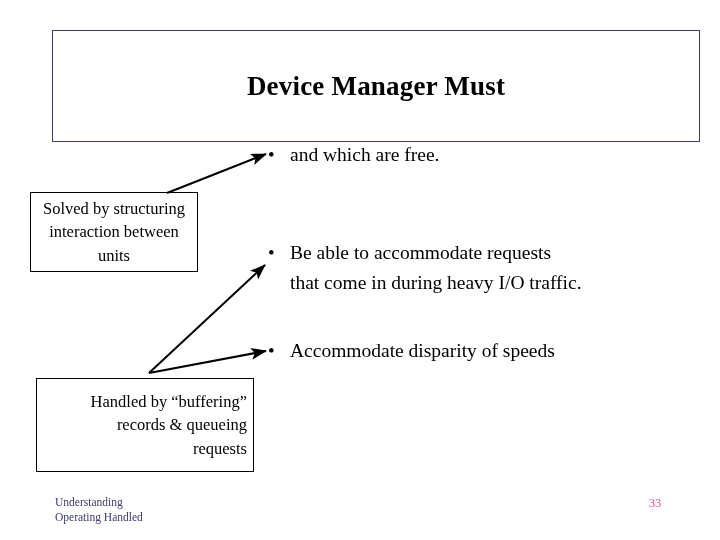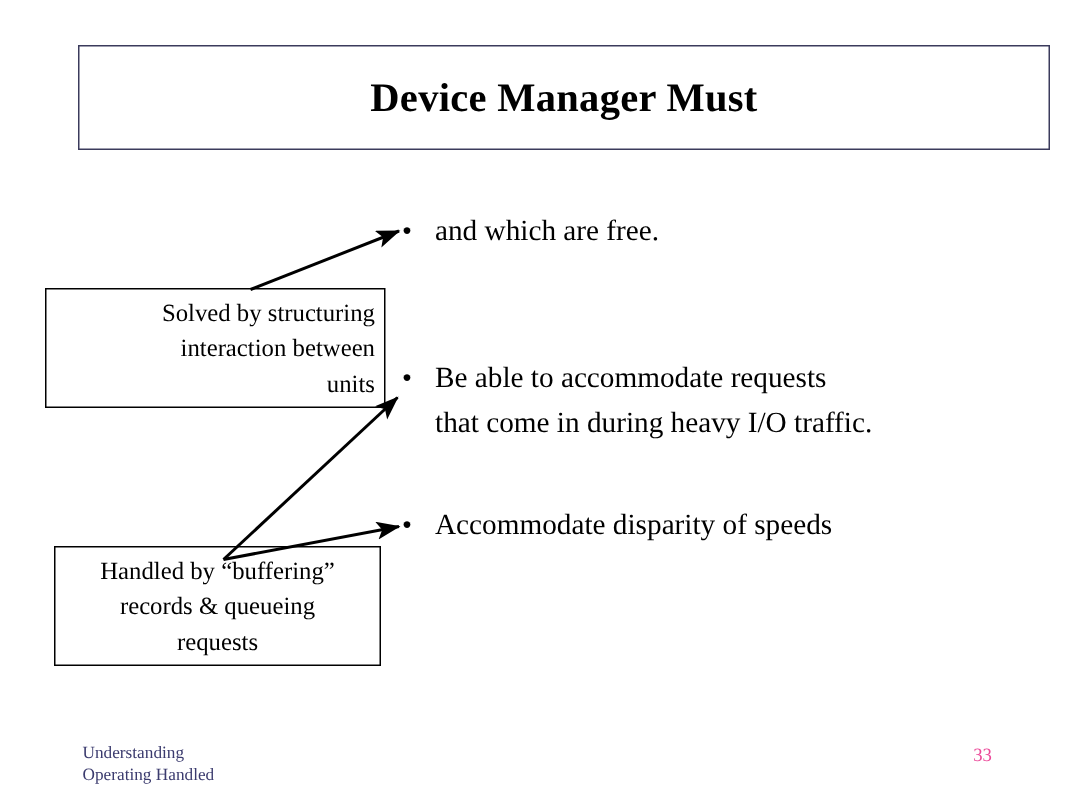--- a/index.html
+++ b/index.html
@@ -16,21 +16,21 @@
     font-family: "Liberation Serif", "DejaVu Serif", serif;
     color: #000000;
   }
 
   
   #title-box {
     position: absolute;
     left: 52px;
     top: 30px;
     width: 648px;
-    height: 70px;
+    height: 112px;
     border: 1px solid #3b3b5c;
     box-sizing: border-box;
   }
   #title-text {
     position: absolute;
     left: 0;
     top: 0;
     width: 100%;
     height: 100%;
     display: flex;
@@ -53,29 +53,29 @@
     justify-content: center;
     text-align: center;
     font-size: 16.5px;
     line-height: 1.42;
     color: #000000;
     padding: 2px 6px;
   }
   #callout-1 {
     left: 30px;
     top: 192px;
-    width: 227px;
+    width: 168px;
     height: 80px;
-    align-items: flex-end;
   }
   #callout-2 {
     left: 36px;
-    top: 364px;
+    top: 378px;
     width: 218px;
-    height: 80px;
+    height: 94px;
+    align-items: flex-end;
   }
   .callout-line { display: block; white-space: nowrap; }
 
   
   #bullet-list {
     position: absolute;
     left: 268px;
     top: 140px;
     width: 420px;
   }

